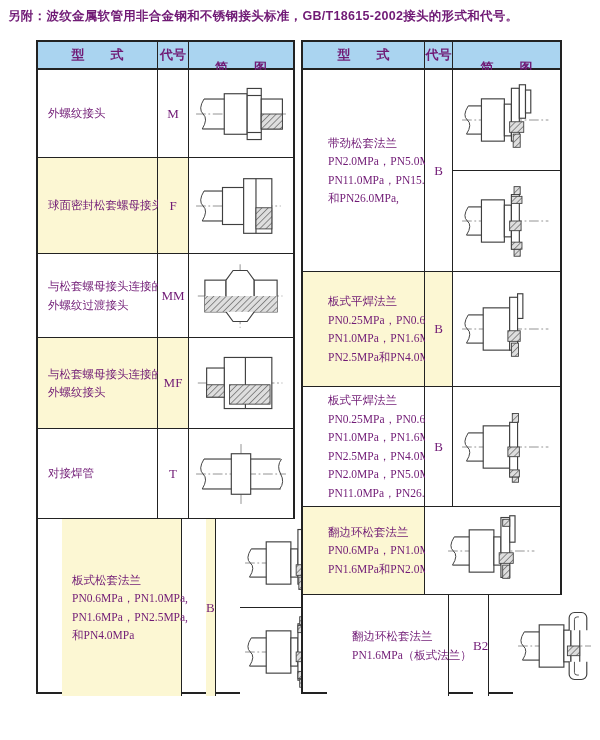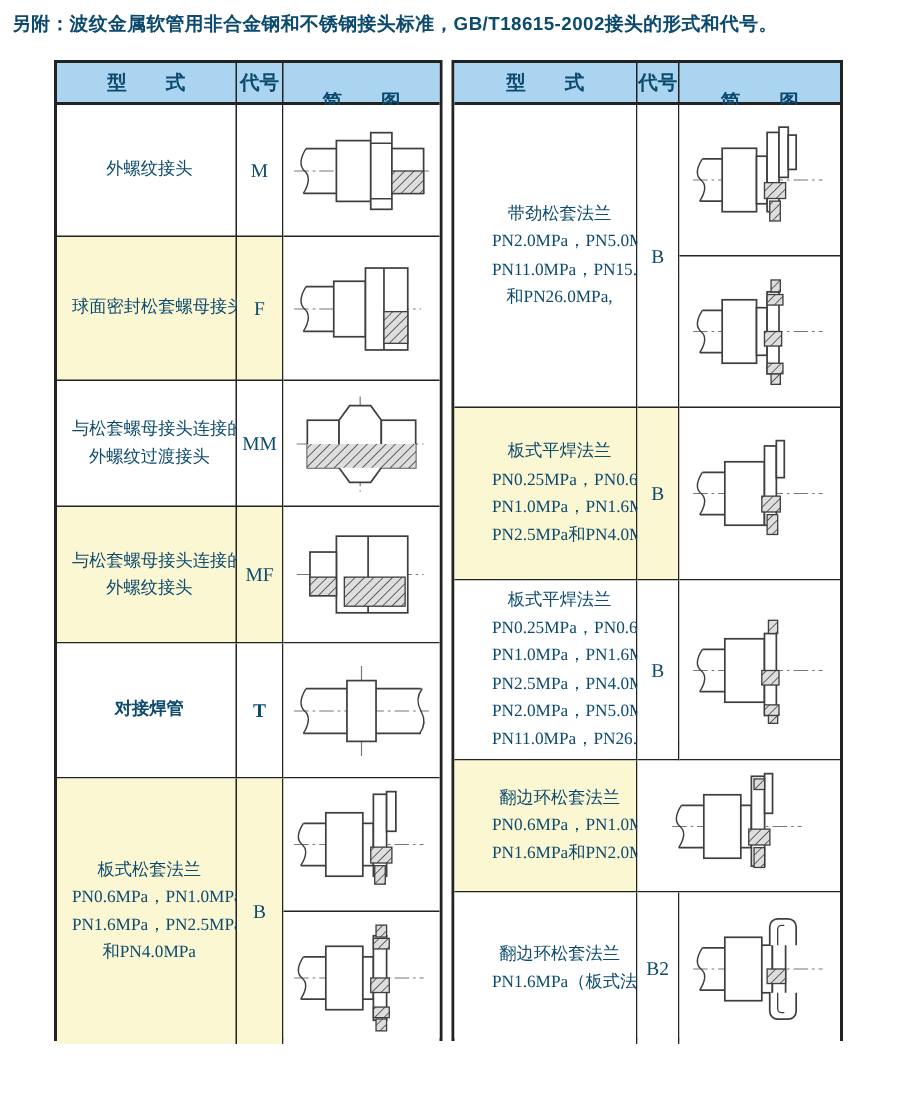--- a/index.html
+++ b/index.html
@@ -1,34 +1,34 @@
 <!DOCTYPE html>
 <html style="--header-bg: #aad4f0; --highlight-bg: #fcf7d3; --border: #222222;"><head>
 <meta charset="utf-8">
 <style>
   html,body{margin:0;padding:0;background:#ffffff;}
   .page{position:relative;width:591px;height:740px;background:#fff;overflow:hidden;
-        font-family:"Liberation Sans","DejaVu Sans",sans-serif;color:#0c4a6e;text-align:center;}
+        font-family:"Liberation Sans","DejaVu Sans",sans-serif;color:#701a75;}
   .title{position:absolute;left:8px;top:8px;font-size:12.5px;font-weight:bold;
          letter-spacing:0.3px;white-space:nowrap;}
   .half{position:absolute;top:40px;height:654px;border:2px solid var(--border,#222);
         background:#fff;box-sizing:border-box;}
   .half.left{left:36px;width:259px;}
   .half.right{left:301px;width:261px;}
   .hrow{display:flex;height:28px;background:var(--header-bg,#aad4f0);
         border-bottom:2px solid var(--border,#222);box-sizing:border-box;}
   .hc{display:flex;align-items:center;justify-content:center;font-size:13px;font-weight:600;
       box-sizing:border-box;border-right:1.5px solid var(--border,#222);white-space:pre;}
   .hc:last-child{border-right:none;margin-top:26px;}
   .left .hc.type{width:120px;} .left .hc.code{width:31px;} .left .hc.diag{flex:1;}
   .right .hc.type{width:122px;} .right .hc.code{width:28px;} .right .hc.diag{flex:1;}
   .row{display:flex;box-sizing:border-box;}
   .c{box-sizing:border-box;border-right:1.5px solid var(--border,#222);
      border-bottom:1.5px solid var(--border,#222);background:#fff;}
-  .row:last-child .c{border-bottom:none;}
+  .row:last-child .c{border-bottom:none;margin-left:24px;}
   .c.type{display:flex;flex-direction:column;justify-content:center;padding:6px 6px 6px 10px;
           font-family:"Liberation Serif","DejaVu Serif",serif;font-size:11.5px;line-height:18.5px;}
   .left .c.type{width:120px;} .right .c.type{width:122px;padding-left:25px;}
   .c.code{display:flex;align-items:center;justify-content:center;
           font-family:"Liberation Serif","DejaVu Serif",serif;font-size:13px;}
   .left .c.code{width:31px;} .right .c.code{width:28px;}
   .c.diag{flex:1;display:flex;flex-direction:column;border-right:none;}
   .c.hl{background:var(--highlight-bg,#fcf7d3);}
   .sub{flex:1;display:flex;align-items:center;justify-content:center;}
   .sub + .sub{border-top:1.5px solid var(--border,#222);}
@@ -129,21 +129,21 @@
                 <line x1="4" y1="42" x2="100" y2="42" stroke="#777" stroke-width="0.9" stroke-dasharray="11 3 2 3"></line>
                 <rect x="34" y="13" width="54" height="58" fill="#fff" stroke="#3f3f3f" stroke-width="1.3"></rect>
                 <rect x="14" y="25" width="20" height="33" fill="#fff" stroke="#3f3f3f" stroke-width="1.3"></rect>
                 <line x1="58" y1="13" x2="58" y2="71" stroke="#3f3f3f" stroke-width="1.3"></line>
                 <rect x="40" y="44" width="46" height="22" fill="url(#hatch)" stroke="#3f3f3f" stroke-width="1"></rect>
                 <rect x="14" y="44" width="20" height="14" fill="url(#hatch)" stroke="#3f3f3f" stroke-width="1"></rect>
               </svg>
             </div>
           </div>
         </div>
-        <div class="row" style="height: 90px; font-weight: bold;">
+        <div class="row" style="height: 90px;">
           <div class="c type">
             <div class="line">对接焊管</div>
           </div>
           <div class="c code">T</div>
           <div class="c diag">
             <div class="sub">
               <svg viewBox="0 0 106 84" width="100" height="74">
                 <line x1="2" y1="42" x2="104" y2="42" stroke="#777" stroke-width="0.9" stroke-dasharray="11 3 2 3"></line>
                 <line x1="53" y1="8" x2="53" y2="76" stroke="#777" stroke-width="0.9" stroke-dasharray="11 3 2 3"></line>
                 <rect x="42" y="19" width="22" height="46" fill="#fff" stroke="#3f3f3f" stroke-width="1.3"></rect>

